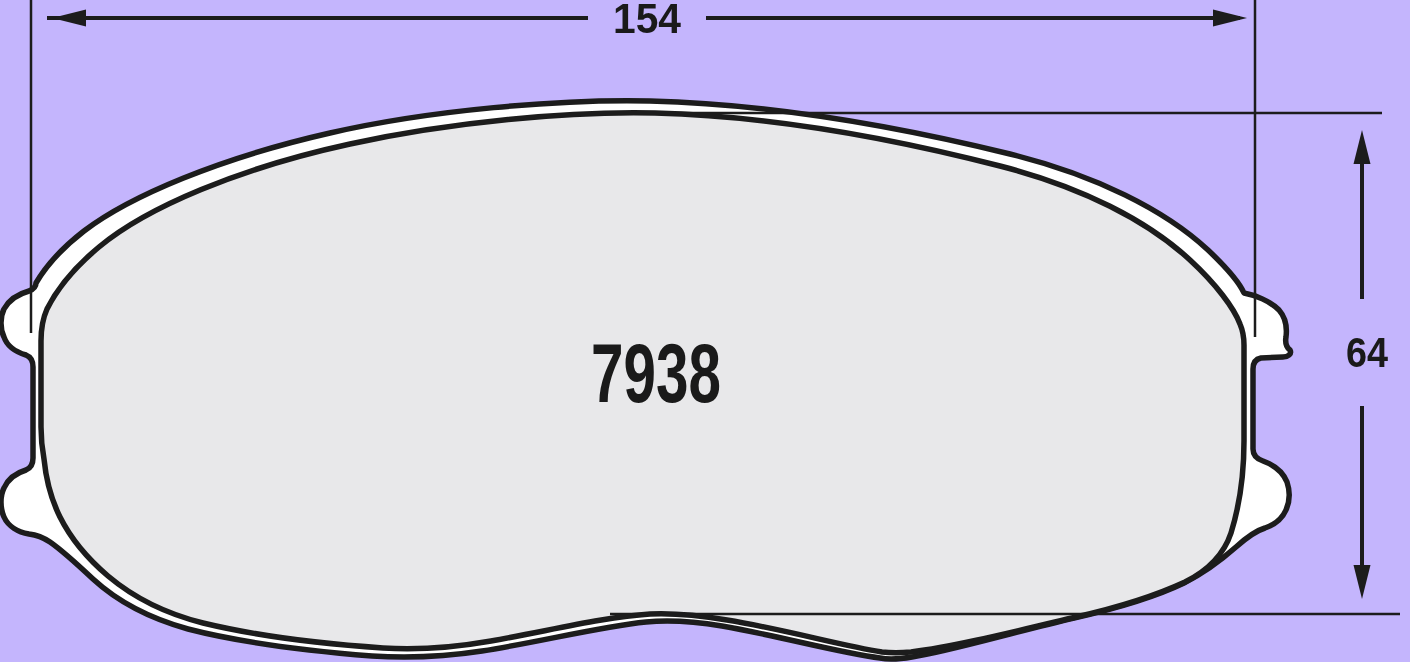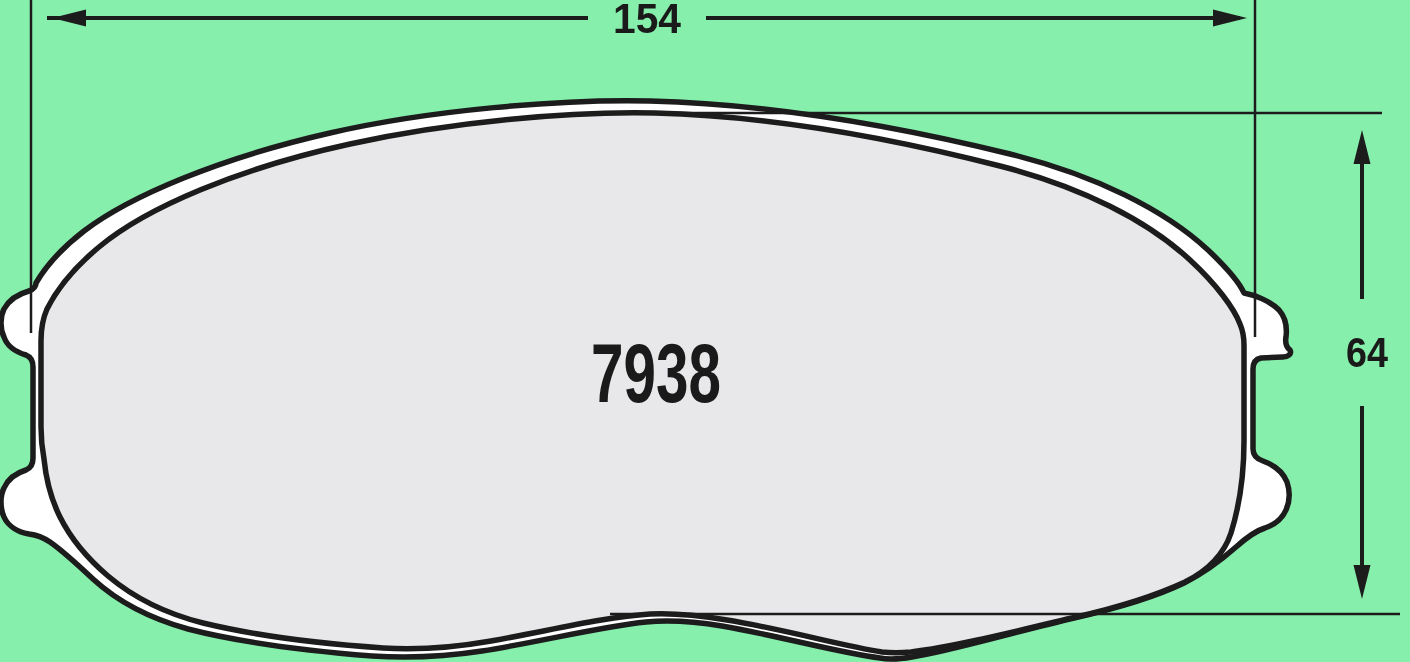--- a/index.html
+++ b/index.html
@@ -5,21 +5,21 @@
   html, body {
     margin: 0;
     padding: 0;
     background: #ffffff;
     font-family: "Liberation Sans", sans-serif;
   }
   .stage {
     position: relative;
     width: 1410px;
     height: 662px;
-    background: #86efac;
+    background: #c4b5fd;
     overflow: hidden;
   }
   svg { display: block; }
   .dim-text {
     font-family: "Liberation Sans", sans-serif;
     font-weight: bold;
     font-size: 42px;
     fill: #1a1a1a;
   }
   .part-text {

